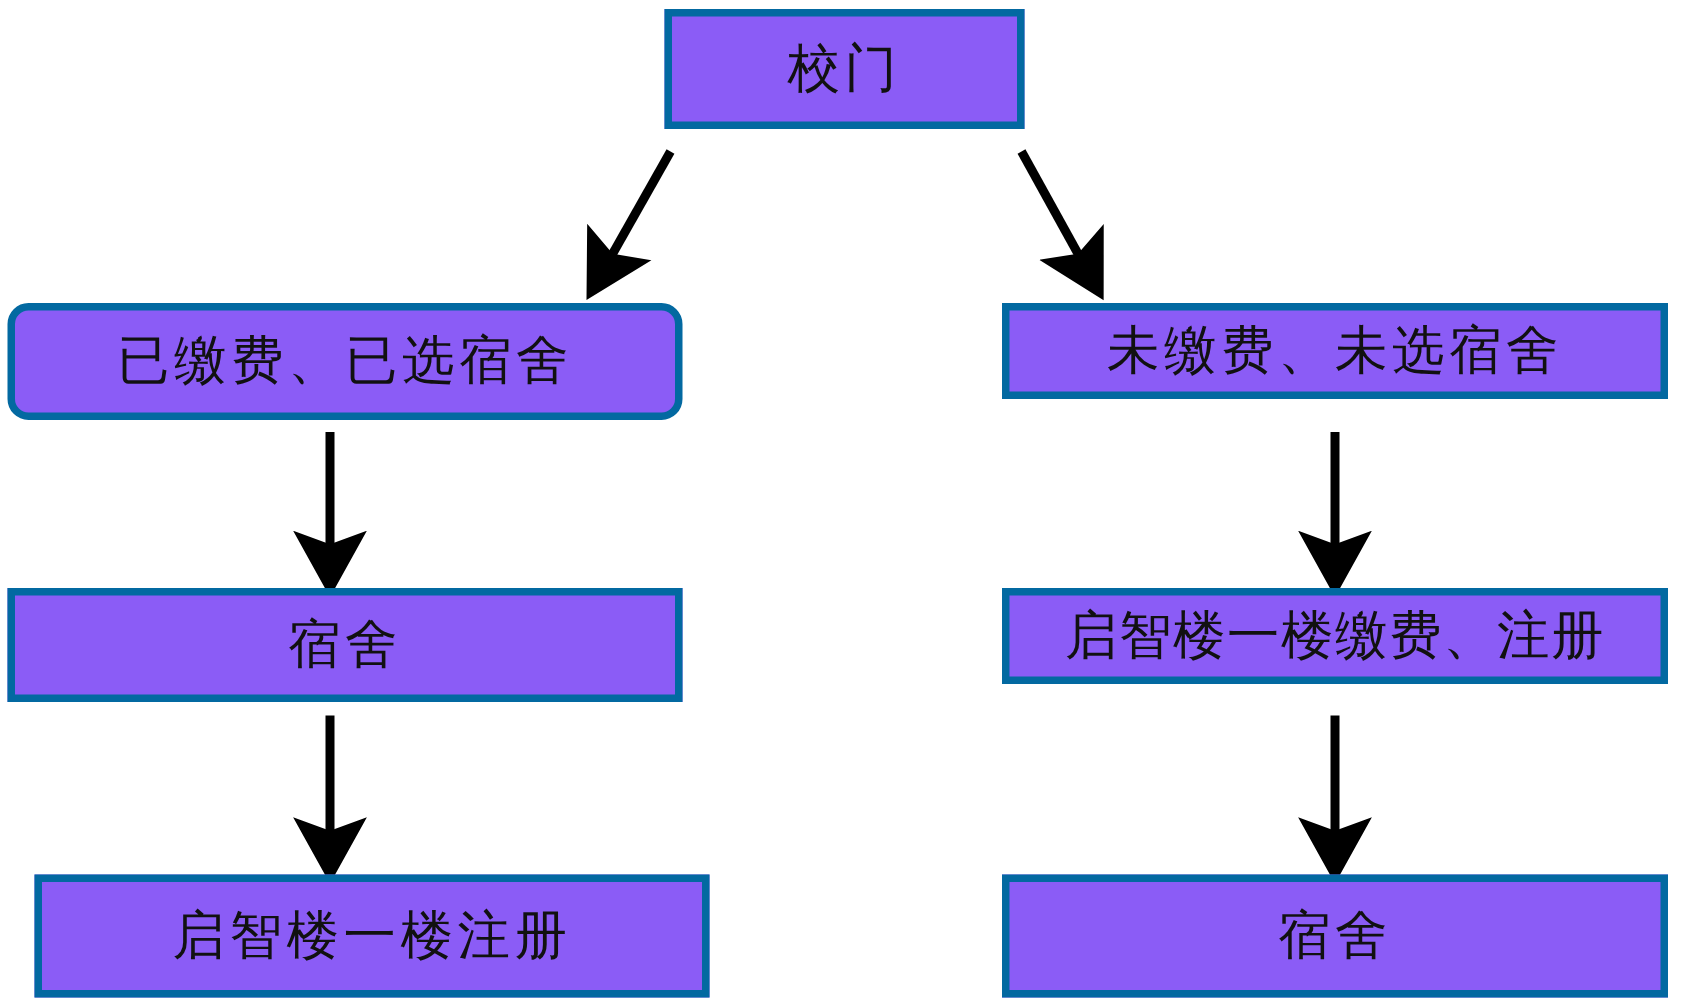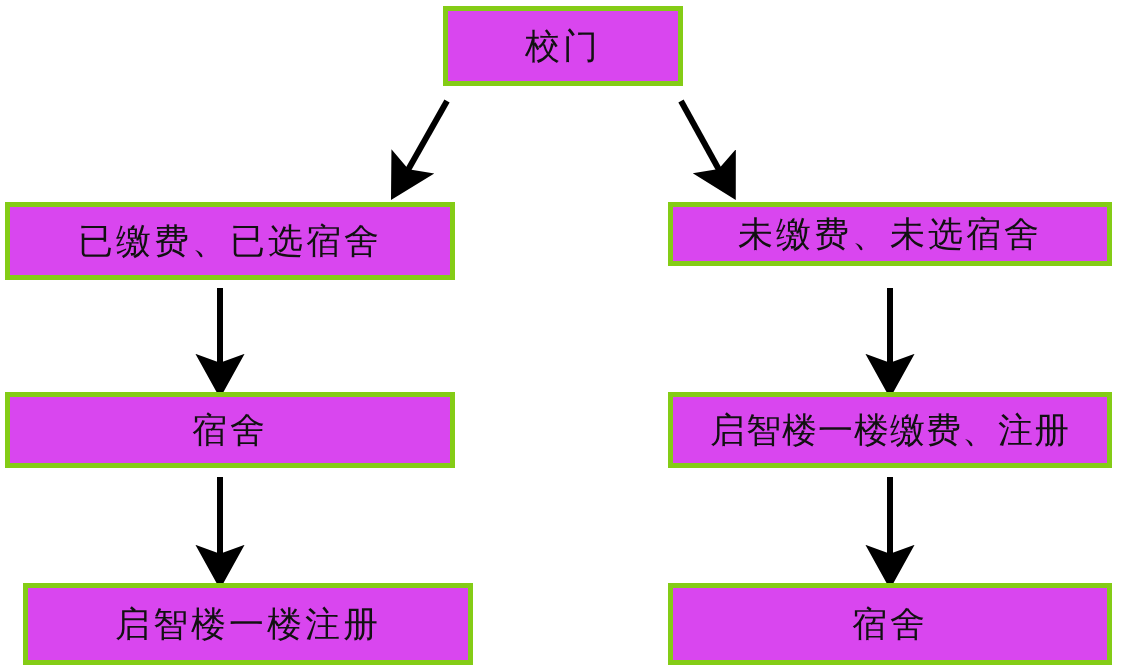--- a/index.html
+++ b/index.html
@@ -11,22 +11,22 @@
     position: relative;
     width: 1122px;
     height: 669px;
     background: #ffffff;
     overflow: hidden;
     font-family: "DejaVu Sans", "Liberation Sans", sans-serif;
   }
   .node {
     position: absolute;
     box-sizing: border-box;
-    background: #d946ef;
-    border: 5px solid #84cc16;
+    background: #8b5cf6;
+    border: 5px solid #0369a1;
     display: flex;
     align-items: center;
     justify-content: center;
   }
   .node .label {
     font-family: "DejaVu Serif", "Liberation Serif", serif;
     color: #111111;
     font-size: 35px;
     line-height: 1;
     letter-spacing: 3px;
@@ -39,20 +39,21 @@
     top: 6px;
     width: 240px;
     height: 80px;
   }
   
   #node-paid {
     left: 5px;
     top: 202px;
     width: 450px;
     height: 78px;
+    border-radius: 14px;
   }
   #node-dorm-left {
     left: 5px;
     top: 392px;
     width: 450px;
     height: 76px;
   }
   #node-register-left {
     left: 23px;
     top: 583px;
@@ -63,21 +64,21 @@
   #node-unpaid {
     left: 668px;
     top: 202px;
     width: 444px;
     height: 64px;
   }
   #node-pay-register {
     left: 668px;
     top: 392px;
     width: 444px;
-    height: 76px;
+    height: 64px;
   }
   #node-dorm-right {
     left: 668px;
     top: 583px;
     width: 444px;
     height: 82px;
   }
   #node-pay-register .label {
     letter-spacing: 1px;
   }

